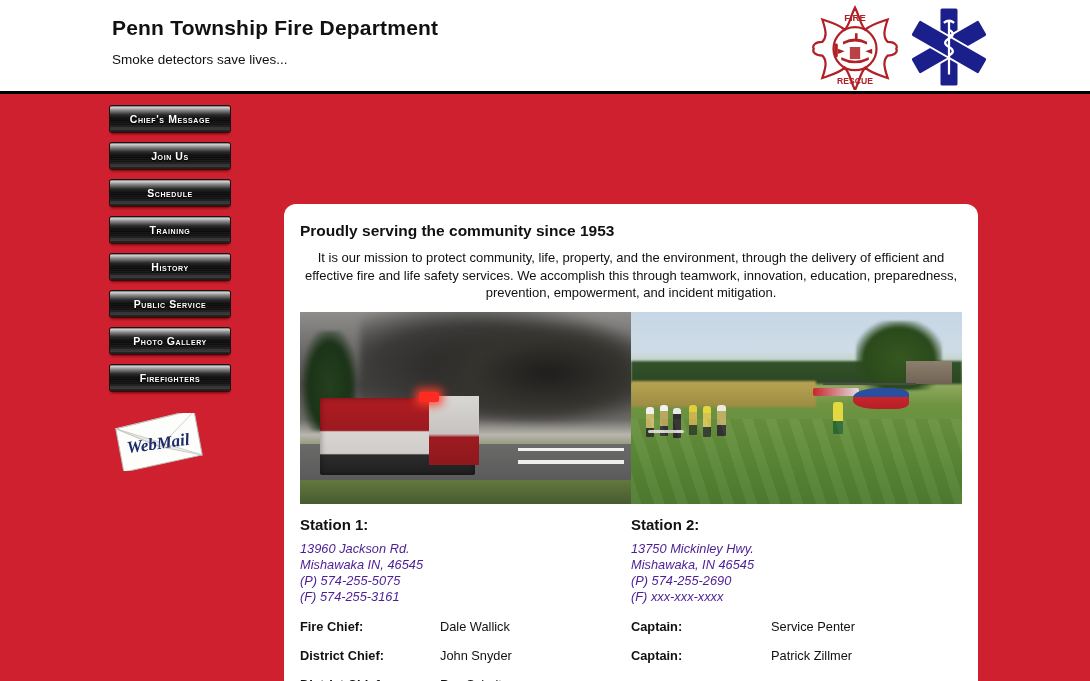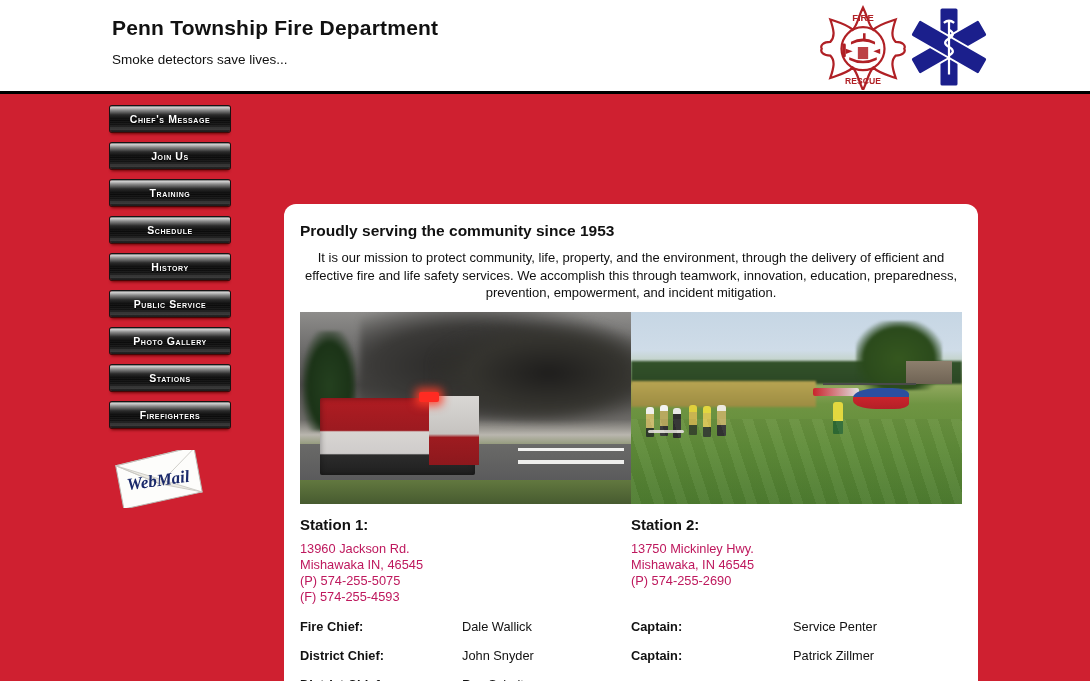--- a/index.html
+++ b/index.html
@@ -23,21 +23,21 @@
     font-family: Liberation Sans, sans-serif;
     font-size: 21px; font-weight: bold; color: #111;
     letter-spacing: .2px;
   }
   .tagline {
     margin-top: 12px;
     font-size: 13.5px; color: #111; line-height: 16px;
   }
   .logos {
     position: absolute; right: 98px; top: 4px;
-    display: flex; align-items: flex-start; 
+    display: flex; align-items: flex-start; gap: 8px;
   }
 
   
   .body-area { position: relative; height: 584px; }
 
   
   .sidebar { position: absolute; left: 110px; top: 12px; width: 122px; }
   .nav-btn {
     position: relative;
     width: 120px; height: 26px;
@@ -215,29 +215,29 @@
   }
 
   
   .stations { display: flex; margin-top: 12px; }
   .station-col { width: 331px; }
   .station-name {
     font-size: 15px; font-weight: bold; color: #111;
     margin-bottom: 8px;
   }
   .station-addr {
-    font-size: 12.8px; color: #be185d; line-height: 16.2px;
+    font-size: 12.8px; color: #4c1d95; line-height: 16.2px; font-style: italic;
   }
 
   
   .rosters { display: flex; margin-top: 14px; }
   .roster-col { width: 331px; }
   .roster-row { display: flex; margin-bottom: 14px; }
   .roster-role {
-    width: 162px;
+    width: 140px;
     font-size: 12.8px; font-weight: bold; color: #111;
   }
   .roster-person { font-size: 12.8px; color: #111; }
 
   
   .footer {
     position: absolute; left: 0; right: 0; bottom: 8px;
     text-align: center;
     font-size: 13px; color: #000;
   }
@@ -298,36 +298,33 @@
 <div class="body-area">
 
   <nav class="sidebar">
     <div class="nav-btn">
       <span>Chief's Message</span>
     </div>
     <div class="nav-btn">
       <span>Join Us</span>
     </div>
     <div class="nav-btn">
+      <span>Schedule</span>
+    </div>
+    <div class="nav-btn">
       <span>Training</span>
     </div>
     <div class="nav-btn">
-      <span>Schedule</span>
-    </div>
-    <div class="nav-btn">
       <span>History</span>
     </div>
     <div class="nav-btn">
       <span>Public Service</span>
     </div>
     <div class="nav-btn">
       <span>Photo Gallery</span>
-    </div>
-    <div class="nav-btn">
-      <span>Stations</span>
     </div>
     <div class="nav-btn">
       <span>Firefighters</span>
     </div>
 
     <div class="webmail">
       <svg width="92" height="58" viewBox="0 0 92 58">
         <g transform="rotate(-8 46 29)">
           <polygon points="6,10 86,2 88,48 8,54" fill="#fdfdfb" stroke="#b9b7b2" stroke-width="1"></polygon>
           <polygon points="6,10 47,34 88,48 6,10" fill="#eceae4" stroke="#c8c6c1" stroke-width=".8"></polygon>
@@ -378,29 +375,30 @@
         </div>
       </div>
 
       <div class="stations">
         <div class="station-col">
           <div class="station-name">Station 1:</div>
           <div class="station-addr">
             <div>13960 Jackson Rd.</div>
             <div>Mishawaka IN, 46545</div>
             <div>(P) 574-255-5075</div>
-            <div>(F) 574-255-4593</div>
+            <div>(F) 574-255-3161</div>
           </div>
         </div>
         <div class="station-col">
           <div class="station-name">Station 2:</div>
           <div class="station-addr">
             <div>13750 Mickinley Hwy.</div>
             <div>Mishawaka, IN 46545</div>
             <div>(P) 574-255-2690</div>
+            <div>(F) xxx-xxx-xxxx</div>
           </div>
         </div>
       </div>
 
       <div class="rosters">
         <div class="roster-col">
           <div class="roster-row">
             <div class="roster-role">Fire Chief:</div>
             <div class="roster-person">Dale Wallick</div>
           </div>

